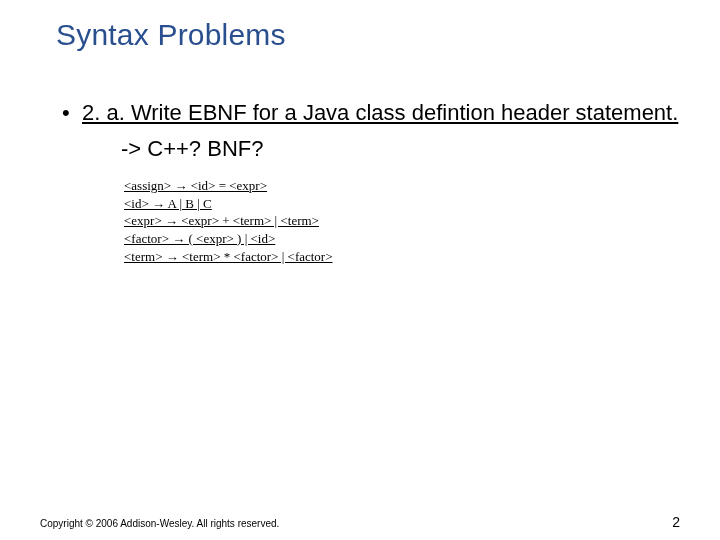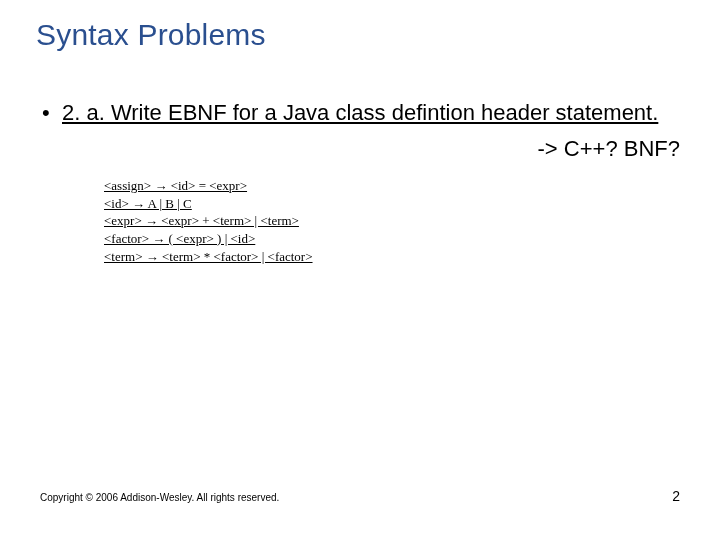--- a/index.html
+++ b/index.html
@@ -1,25 +1,25 @@
 <!DOCTYPE html>
 <html><head>
 <meta charset="utf-8">
 <style>
   * { margin: 0; padding: 0; box-sizing: border-box; }
   html, body { width: 720px; height: 540px; background: #fff; font-family: Verdana, Geneva, sans-serif; color: #000; }
-  .slide { width: 720px; height: 540px; position: relative; padding: 18px 40px 0 40px; }
+  .slide { width: 720px; height: 540px; position: relative; padding: 18px 40px 0 60px; }
   .title { color: #2a4f8f; font-size: 30px; font-weight: 400; letter-spacing: 0.2px; margin-left: -4px; }
   .dots { margin-top: 12px; margin-bottom: 28px; height: 6px; white-space: nowrap; overflow: hidden; }
   .bullets { list-style: none; }
   .bullets > li { position: relative; padding-left: 22px; font-size: 22px; line-height: 1.35; margin-bottom: 6px; text-decoration: underline; }
   .bullets > li::before { content: "•"; position: absolute; left: 2px; top: 0; font-size: 22px; }
-  .sub { margin-left: 44px; font-size: 22px; line-height: 1.35; text-align: right; }
+  .sub { margin-left: 61px; font-size: 22px; line-height: 1.35; }
   .grammar { margin: 14px 0 14px 64px; font-family: "Times New Roman", Times, serif; font-size: 13px; line-height: 1.35; text-decoration: underline; }
-  .footer { position: absolute; left: 40px; right: 40px; bottom: 36px; display: flex; justify-content: space-between; align-items: baseline; font-size: 10px; color: #000; font-family: Arial, Helvetica, sans-serif; }
+  .footer { position: absolute; left: 40px; right: 40px; bottom: 10px; display: flex; justify-content: space-between; align-items: baseline; font-size: 10px; color: #000; font-family: Arial, Helvetica, sans-serif; }
   .footer .pg { font-size: 14px; }
 </style>
 </head>
 <body>
 
 <div class="slide">
   <div class="title">Syntax Problems</div>
 
   <div class="dots" id="dots"></div>
 

